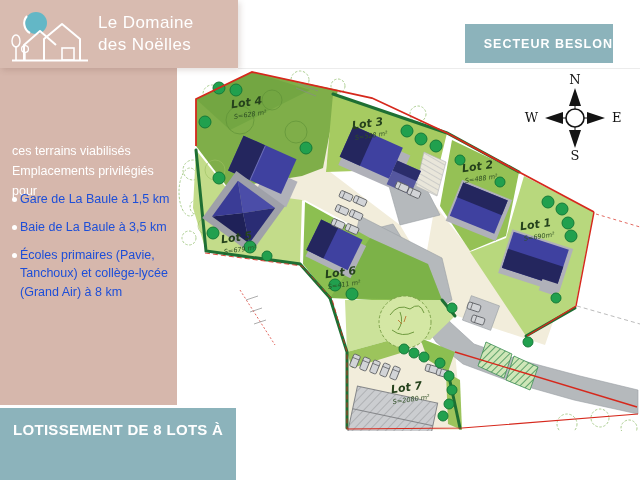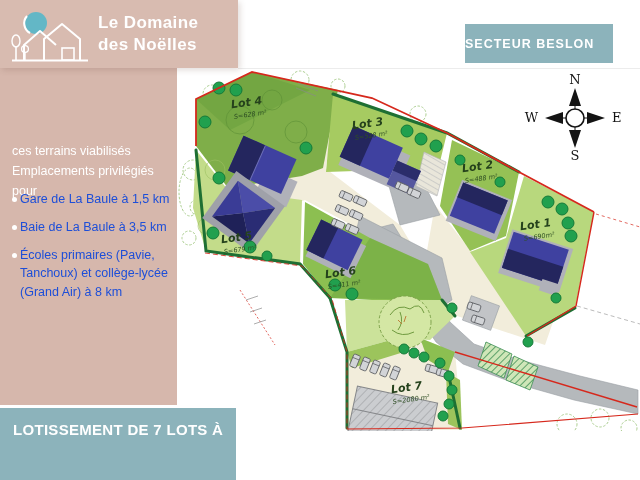--- a/index.html
+++ b/index.html
@@ -5,25 +5,25 @@
   html,body{margin:0;padding:0;background:#fff;}
   .stage{position:relative;width:640px;height:480px;background:#ffffff;overflow:hidden;
          font-family:"Liberation Sans",sans-serif;}
   .plan-svg{position:absolute;left:0;top:0;width:640px;height:480px;}
   .header-rule{position:absolute;left:238px;top:68px;width:402px;height:1px;background:#ececec;z-index:1;}
 
   .beige-panel{position:absolute;left:0;top:0;width:177px;height:405px;background:#d6b7ac;z-index:2;}
   .logo-block{position:absolute;left:0;top:0;width:238px;height:68px;background:#d8bbb0;z-index:3;
               box-shadow:2px 2px 6px rgba(95,60,50,.18);display:flex;align-items:center;}
   .logo-icon{margin:6px 6px 0 10px;flex:none;}
-  .brand{color:#ffffff;font-weight:bold;font-size:17px;line-height:1.32;letter-spacing:.4px;}
+  .brand{color:#ffffff;font-weight:normal;font-size:17px;line-height:1.32;letter-spacing:.4px;}
 
   .sector-badge{position:absolute;left:465px;top:24px;width:148px;height:39px;background:#8cb3bb;z-index:3;
                 color:#fff;font-weight:bold;font-size:12.5px;letter-spacing:1px;
-                display:flex;align-items:center;justify-content:flex-start;}
+                display:flex;align-items:center;justify-content:flex-end;}
 
   .intro{position:absolute;left:12px;top:142px;width:162px;color:#fff;font-size:12.5px;line-height:1.58;z-index:4;}
   .bullets{position:absolute;left:12px;top:190px;width:162px;z-index:4;}
   .bullet{display:flex;gap:3px;color:#1d4ed8;font-size:12.5px;line-height:1.5;margin-bottom:9px;}
   .bullet .dot{width:5px;height:5px;border-radius:50%;background:#fff;margin-top:7px;flex:none;}
 
   .banner{position:absolute;left:0;top:408px;width:236px;height:72px;background:#8cb3bb;z-index:5;
           color:#fff;font-weight:bold;font-size:15px;line-height:1.5;letter-spacing:.3px;
           padding:11px 0 0 13px;box-sizing:border-box;}
 
@@ -376,16 +376,16 @@
       <div>Le Domaine</div>
       <div>des Noëlles</div>
     </div>
   </div>
 
   <div class="sector-badge">
     <span>SECTEUR BESLON</span>
   </div>
 
   <div class="banner">
-    <div>LOTISSEMENT DE 7 LOTS À</div>
+    <div>LOTISSEMENT DE 8 LOTS À</div>
   </div>
 
 </div>
 
 </body></html>

